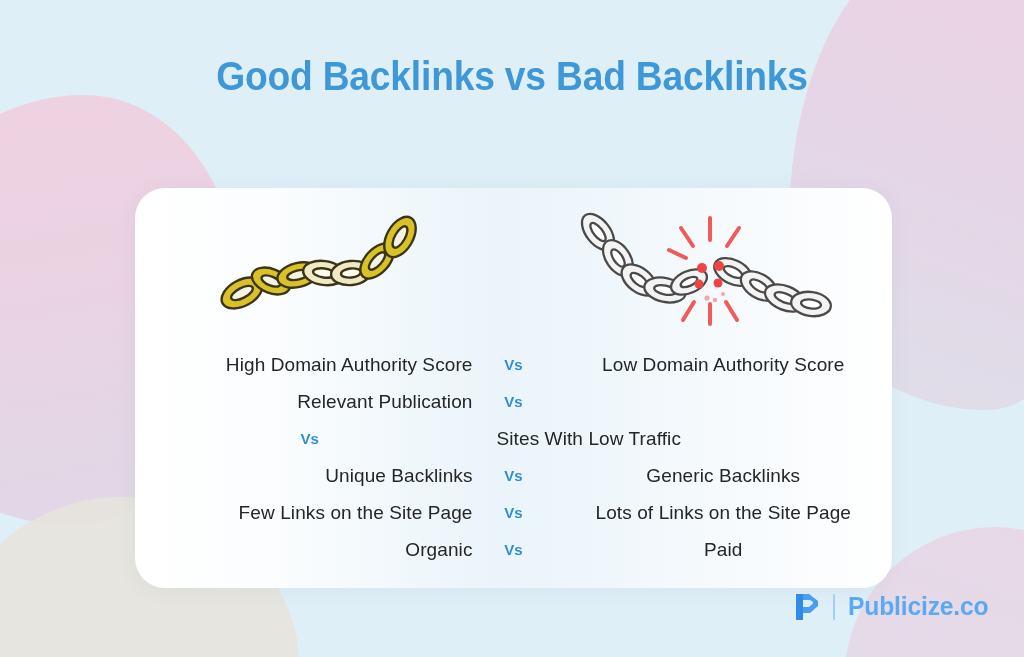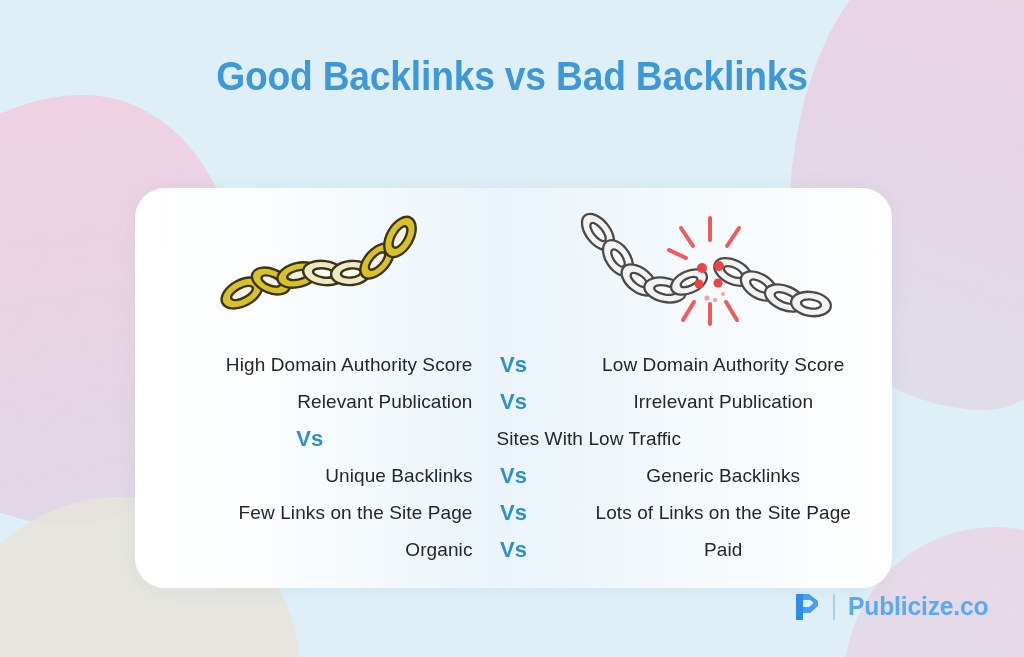--- a/index.html
+++ b/index.html
@@ -100,21 +100,21 @@
   .item-text {
     font-family:"Liberation Sans Narrow","Liberation Sans", sans-serif;
     font-size:19px;
     color:#262626;
     white-space:nowrap;
     letter-spacing:.1px;
   }
   .vs {
     text-align:center;
     font-family:"Liberation Sans Narrow","Liberation Sans", sans-serif;
-    font-size:22px;
+    font-size:15px;
     font-weight:bold;
     color:#2e8fd0;
   }
 
   
   .footer {
     position:absolute;
     right:28px; bottom:35px;
     display:flex; align-items:center; gap:13px;justify-content:space-between;
   }
@@ -225,21 +225,20 @@
 
       <div class="row">
         <div class="cell-left"><span class="item-text">High Domain Authority Score</span></div>
         <div class="vs">Vs</div>
         <div class="cell-right"><span class="item-text">Low Domain Authority Score</span></div>
       </div>
 
       <div class="row">
         <div class="cell-left"><span class="item-text">Relevant Publication</span></div>
         <div class="vs">Vs</div>
-        <div class="cell-right"><span class="item-text">Irrelevant Publication</span></div>
       </div>
 
       <div class="row">
         <div class="vs">Vs</div>
         <div class="cell-right"><span class="item-text">Sites With Low Traffic</span></div>
       </div>
 
       <div class="row">
         <div class="cell-left"><span class="item-text">Unique Backlinks</span></div>
         <div class="vs">Vs</div>

